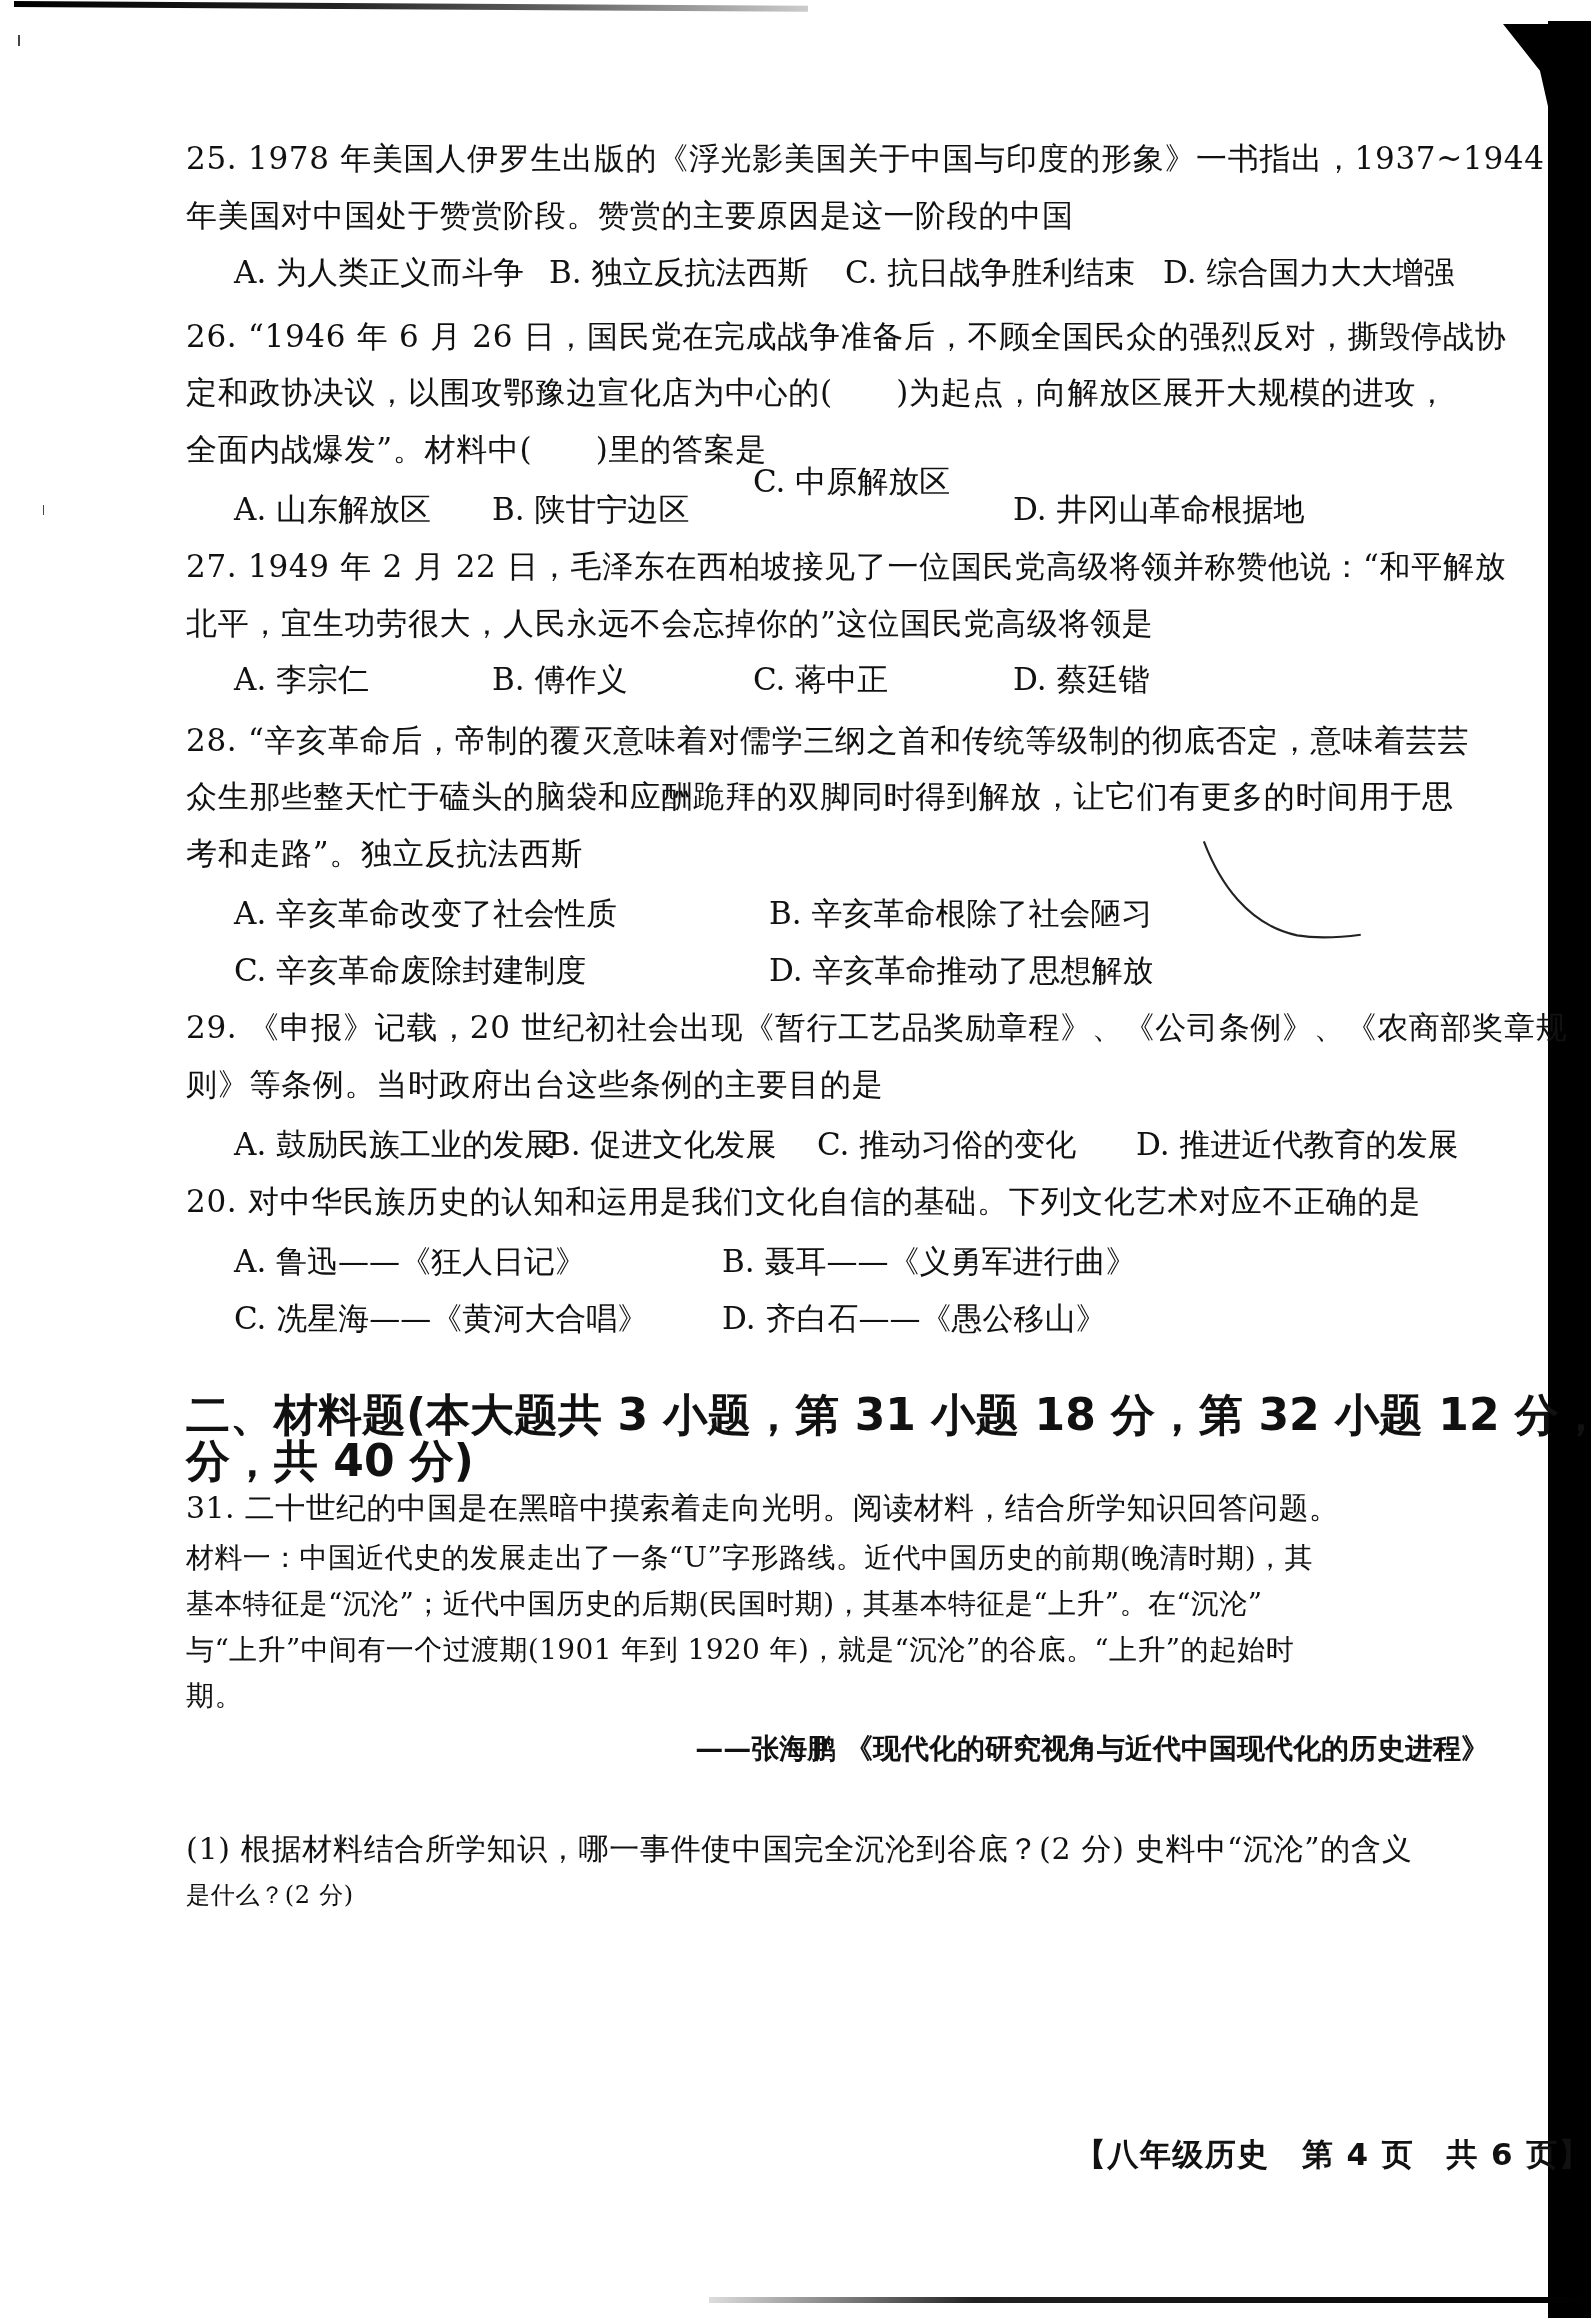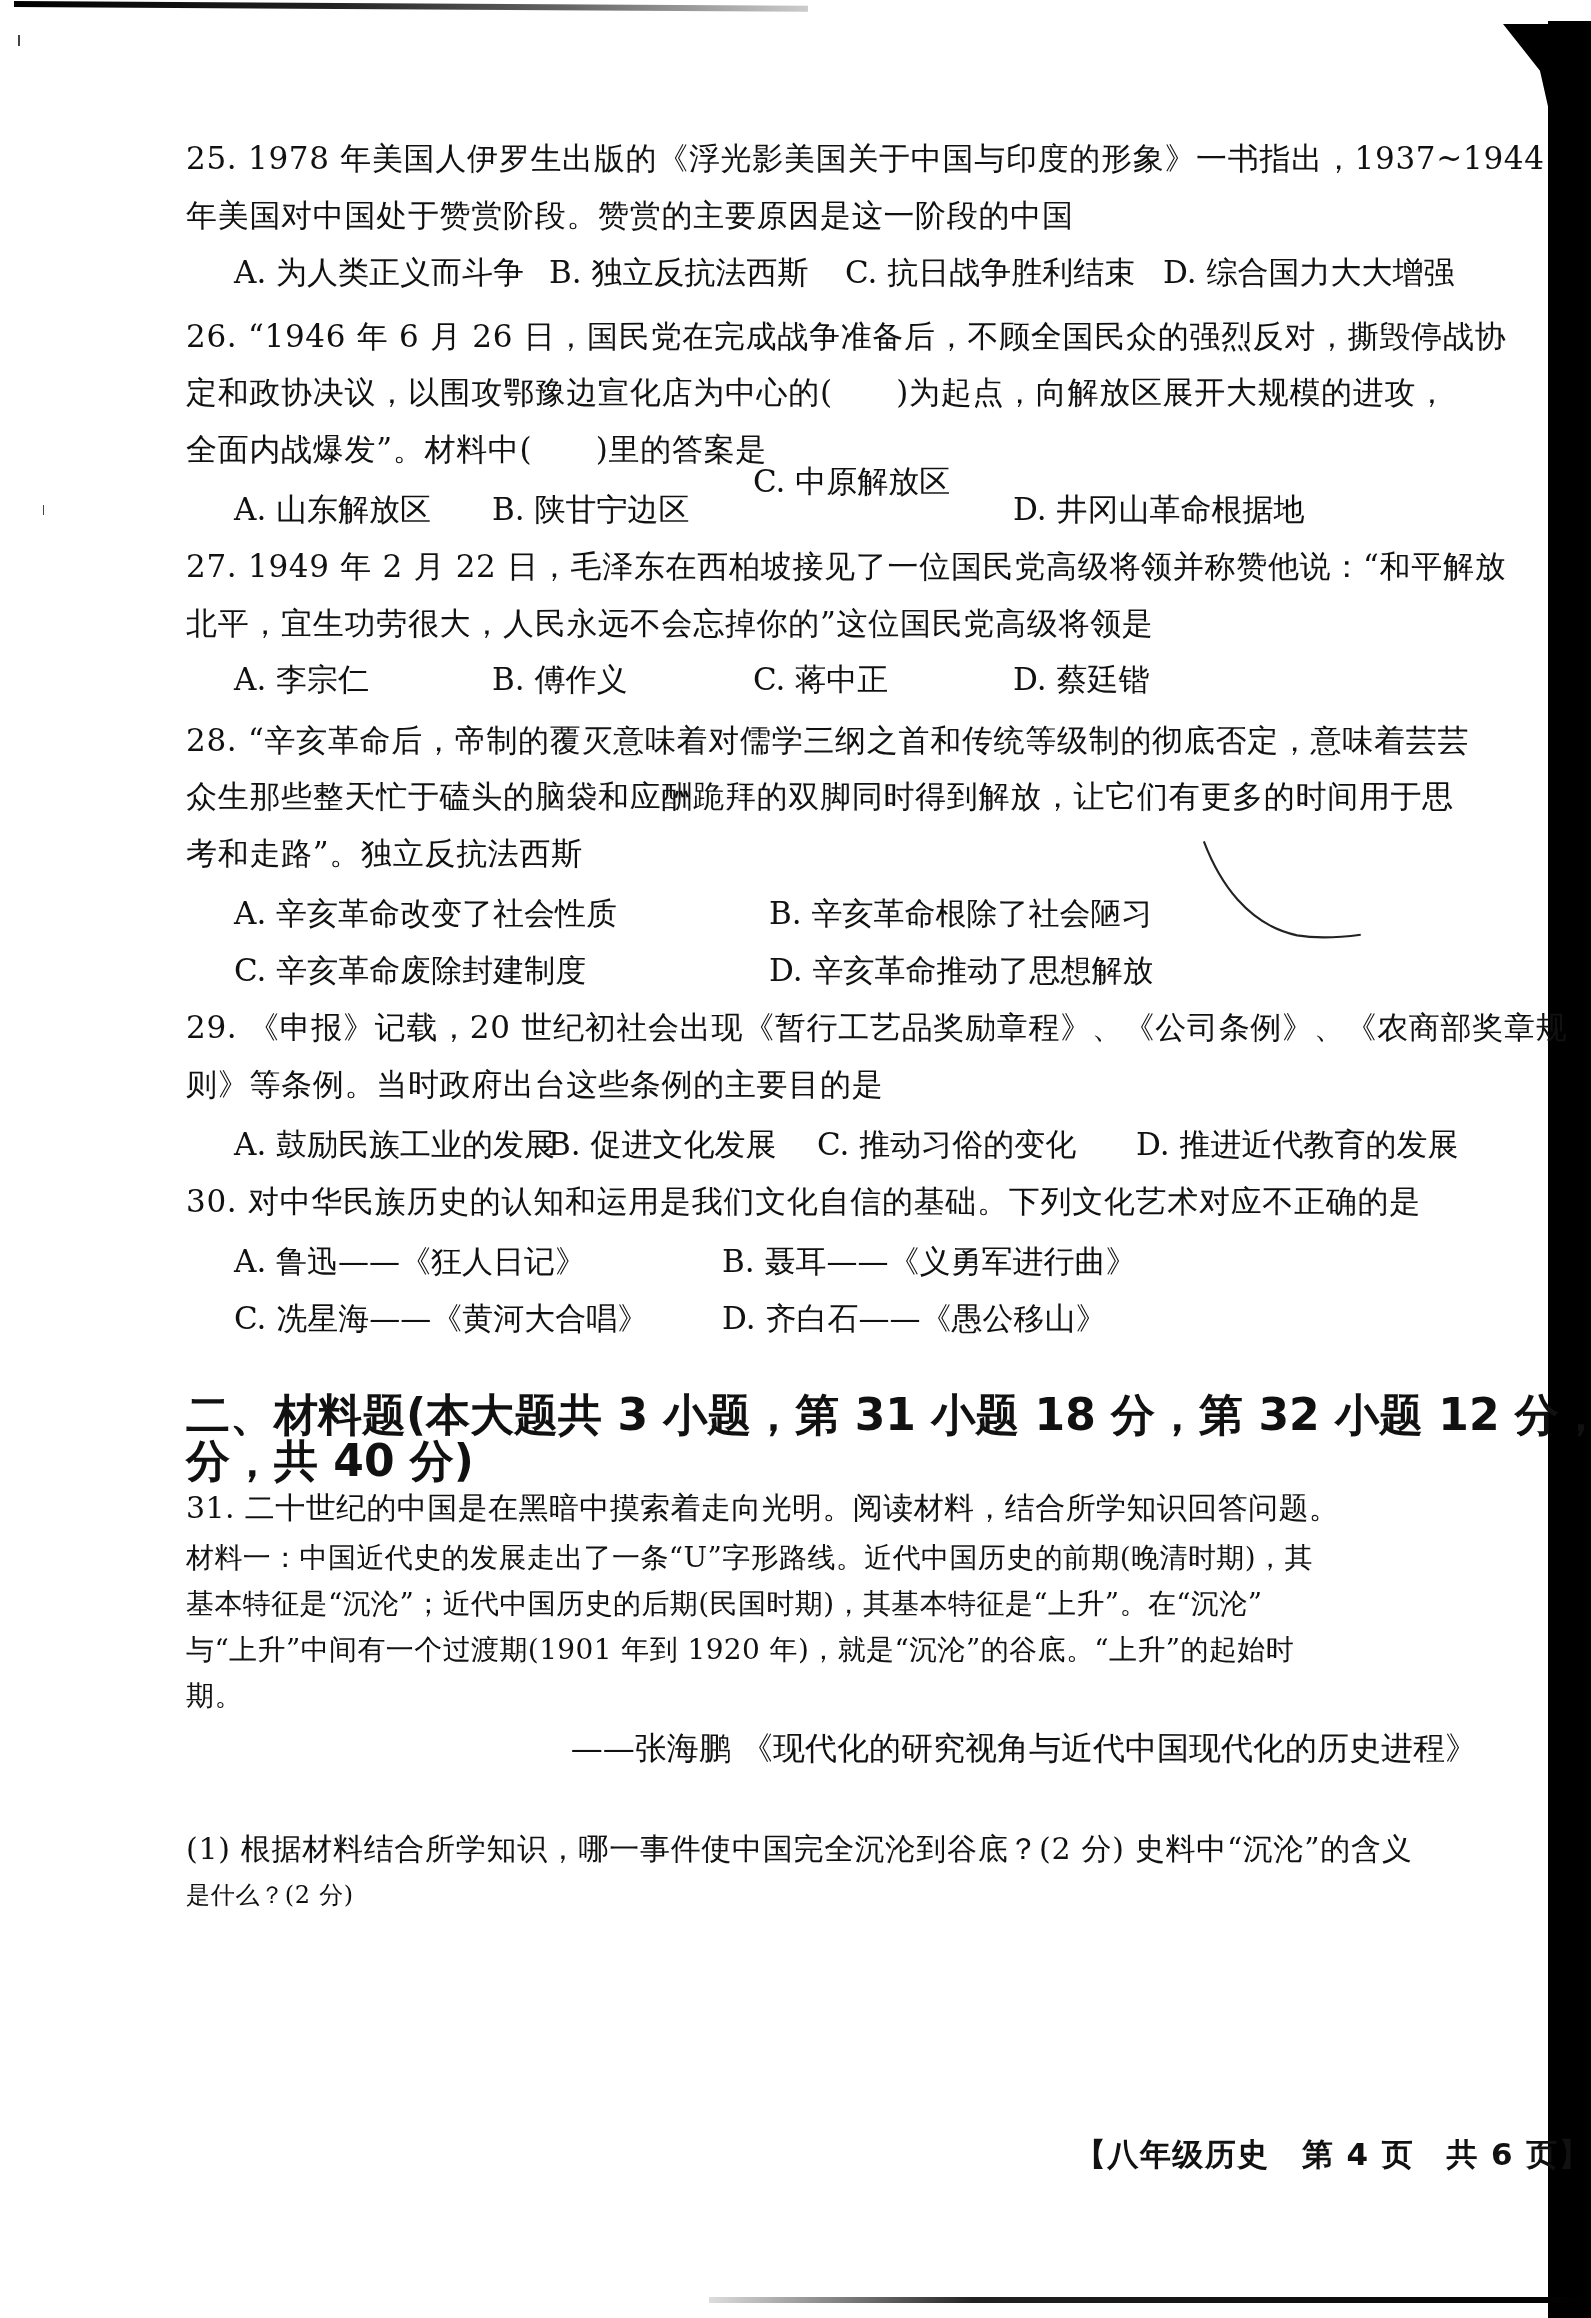--- a/index.html
+++ b/index.html
@@ -39,22 +39,22 @@
   .section-title {
     position: absolute; left: 0; white-space: nowrap;
     font-family: "DejaVu Sans", "Liberation Sans", sans-serif;
     font-weight: bold; font-size: 44px; line-height: 43px;
   }
   .material {
     position: absolute; left: 0; white-space: nowrap;
     font-size: 28px; line-height: 37px; letter-spacing: 0.4px;
   }
   .citation {
-    position: absolute; right: 14px; white-space: nowrap;
-    font-size: 32px; line-height: 37px;
+    position: absolute; right: 2px; white-space: nowrap;
+    font-size: 28px; line-height: 37px; font-weight: bold;
   }
   .footer {
     position: absolute; left: 0; width: 1591px; top: 2134px; text-align: right;
     font-family: "DejaVu Sans", "Liberation Sans", sans-serif;
     font-weight: bold; font-size: 31px; letter-spacing: 1.4px;
   }
 </style>
 </head>
 <body>
 
@@ -111,21 +111,21 @@
   <div>
     <div class="line" style="top:1007px">29. 《申报》记载，20 世纪初社会出现《暂行工艺品奖励章程》、《公司条例》、《农商部奖章规</div>
     <div class="line" style="top:1064px">则》等条例。当时政府出台这些条例的主要目的是</div>
     <div class="opt" style="top:1124px;left:48px">A. 鼓励民族工业的发展</div>
     <div class="opt" style="top:1124px;left:362px">B. 促进文化发展</div>
     <div class="opt" style="top:1124px;left:631px">C. 推动习俗的变化</div>
     <div class="opt" style="top:1124px;left:950px">D. 推进近代教育的发展</div>
   </div>
 
   <div>
-    <div class="line" style="top:1181px">30. 对中华民族历史的认知和运用是我们文化自信的基础。下列文化艺术对应不正确的是</div>
+    <div class="line" style="top:1181px">20. 对中华民族历史的认知和运用是我们文化自信的基础。下列文化艺术对应不正确的是</div>
     <div class="opt" style="top:1241px;left:48px">A. 鲁迅——《狂人日记》</div>
     <div class="opt" style="top:1241px;left:536px">B. 聂耳——《义勇军进行曲》</div>
     <div class="opt" style="top:1298px;left:48px">C. 冼星海——《黄河大合唱》</div>
     <div class="opt" style="top:1298px;left:536px">D. 齐白石——《愚公移山》</div>
   </div>
 
   <div>
     <div class="section-title" style="top:1393px">二、材料题(本大题共 3 小题，第 31 小题 18 分，第 32 小题 12 分，第 33 小题 10</div>
     <div class="section-title" style="top:1439px">分，共 40 分)</div>
     <div class="material" style="top:1489px;font-size:30px">31. 二十世纪的中国是在黑暗中摸索着走向光明。阅读材料，结合所学知识回答问题。</div>

